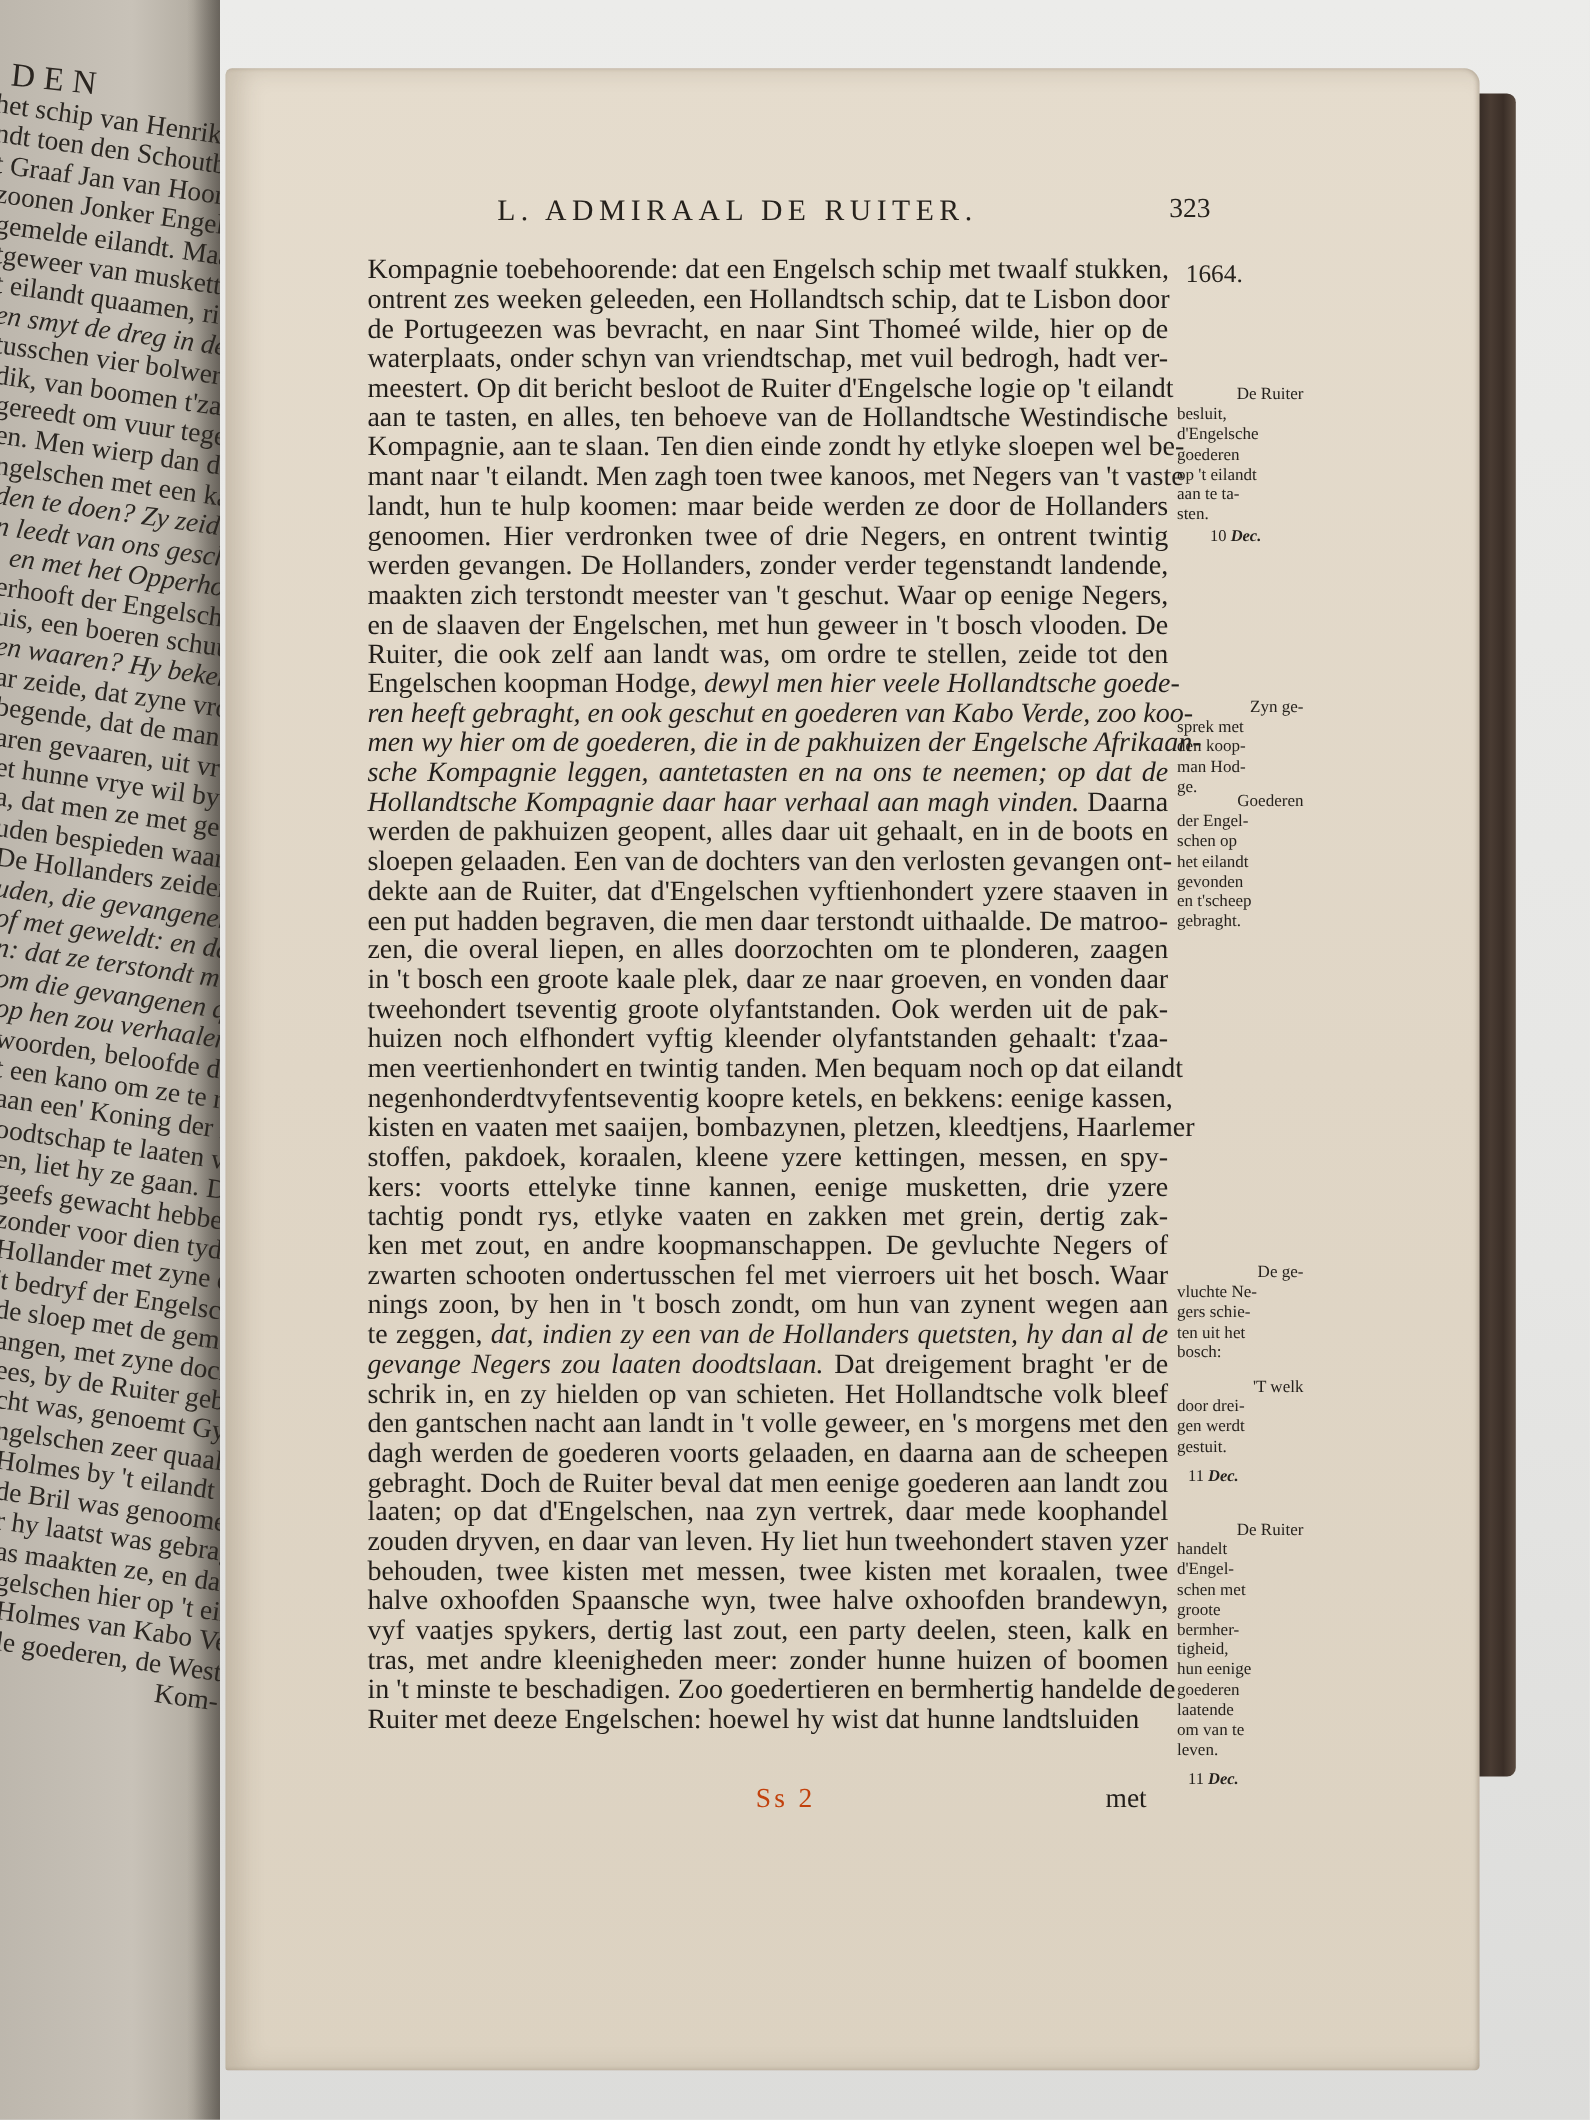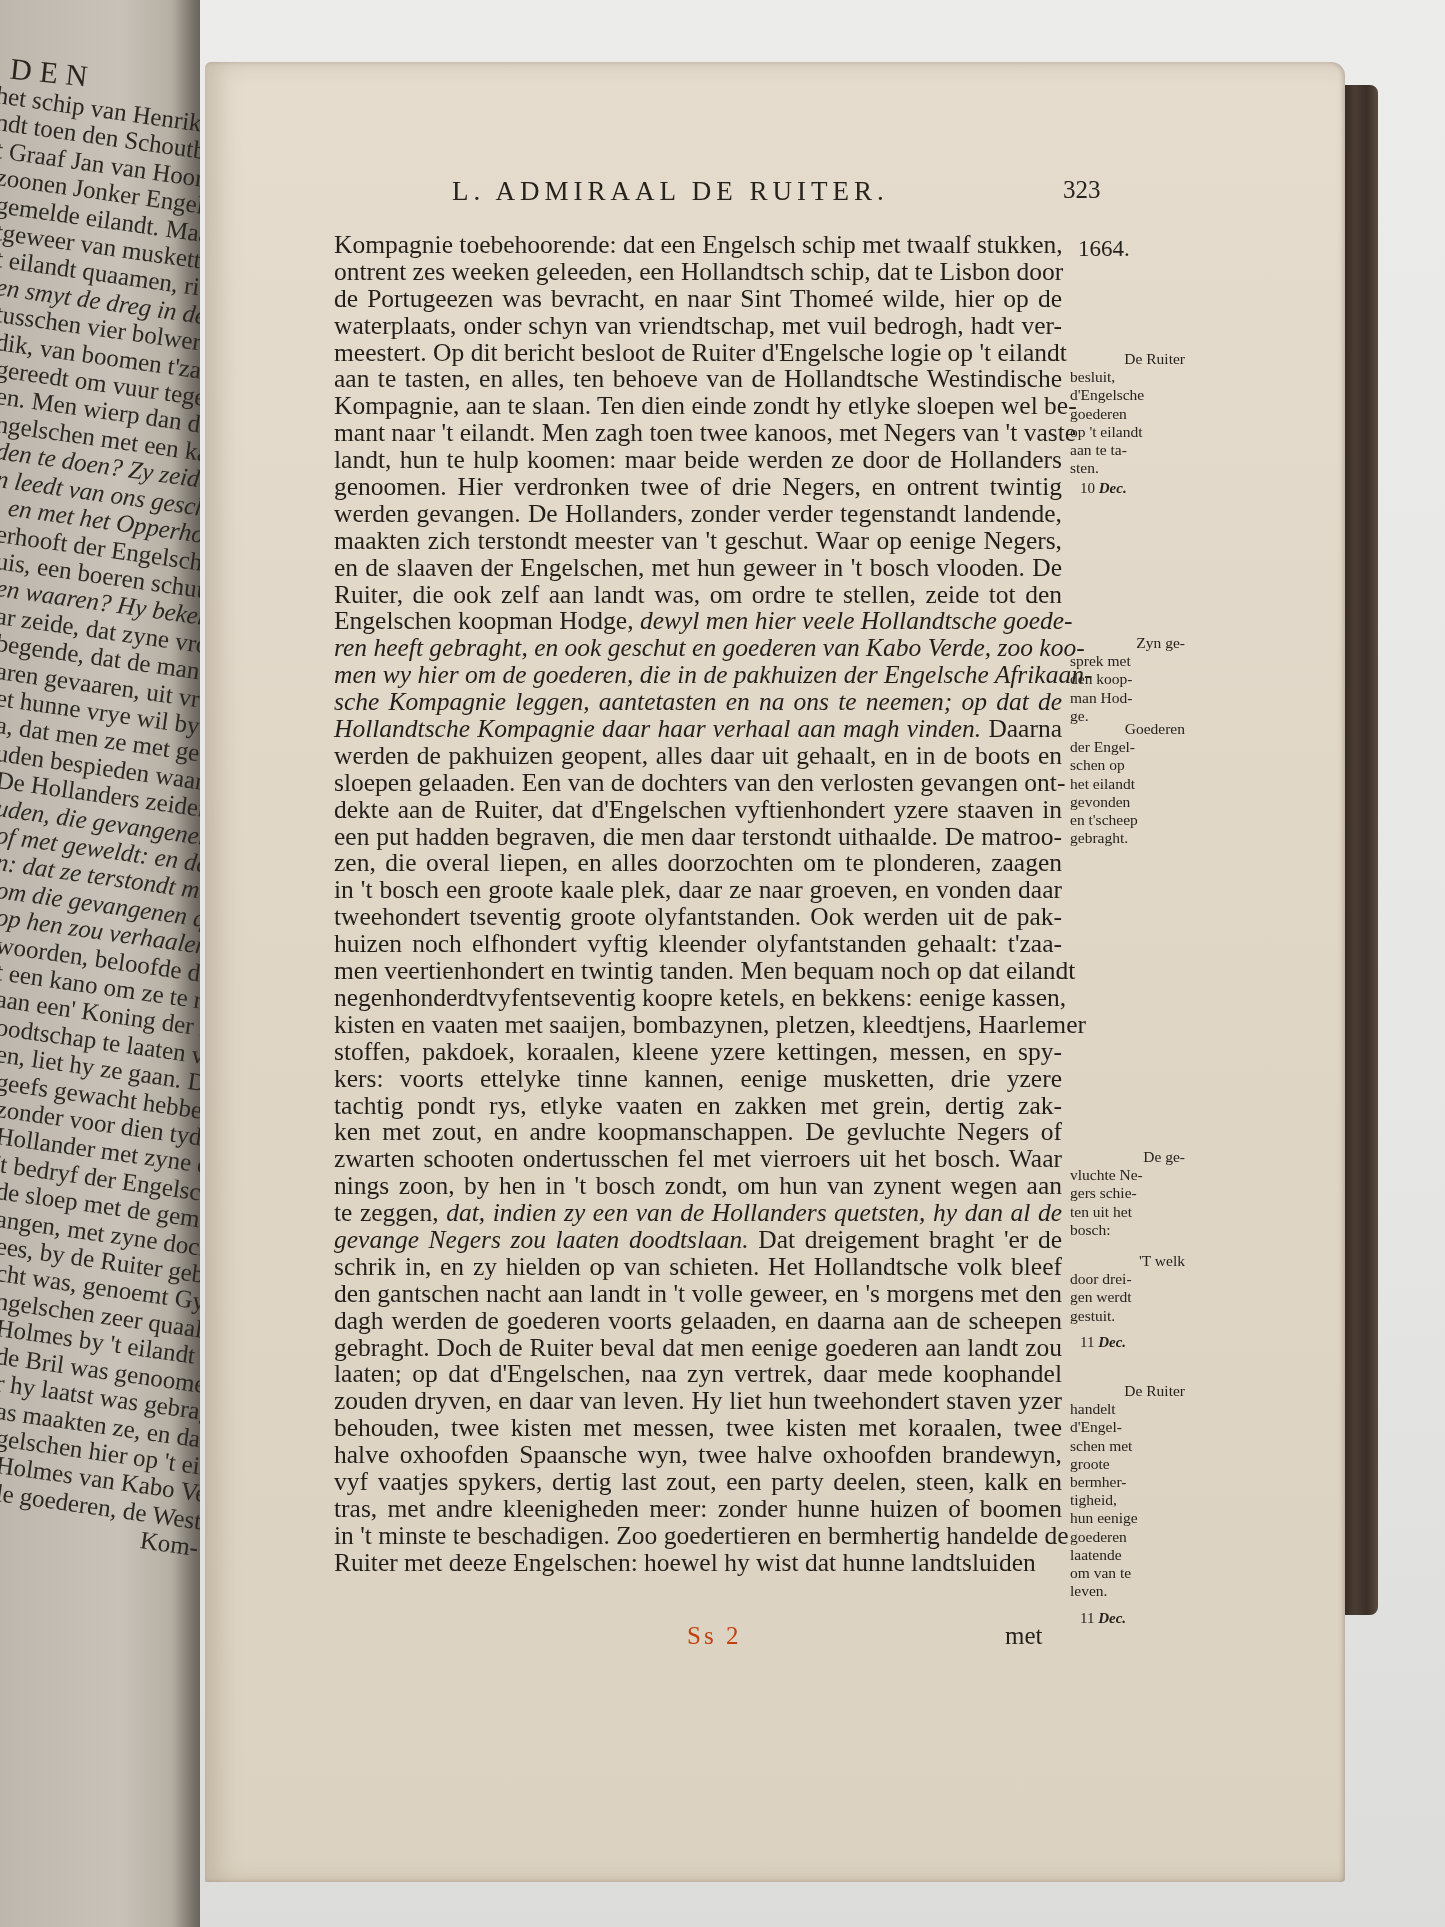--- a/index.html
+++ b/index.html
@@ -255,19 +255,19 @@
       <div class="mline">schen met</div>
       <div class="mline">groote</div>
       <div class="mline">bermher-</div>
       <div class="mline">tigheid,</div>
       <div class="mline">hun eenige</div>
       <div class="mline">goederen</div>
       <div class="mline">laatende</div>
       <div class="mline">om van te</div>
       <div class="mline">leven.</div>
     </div>
-    <div class="margin-date" style="top: 480px;"><span>10 </span><i>Dec.</i></div>
+    <div class="margin-date" style="top: 480px; margin-left: 20px;"><span>10 </span><i>Dec.</i></div>
     <div class="margin-date" style="top: 1334px;"><span>11 </span><i>Dec.</i></div>
     <div class="margin-date" style="top: 1610px;"><span>11 </span><i>Dec.</i></div>
   </div>
 
 <div class="signature">Ss 2</div>
 <div class="catchword">met</div>
 
 </body></html>

